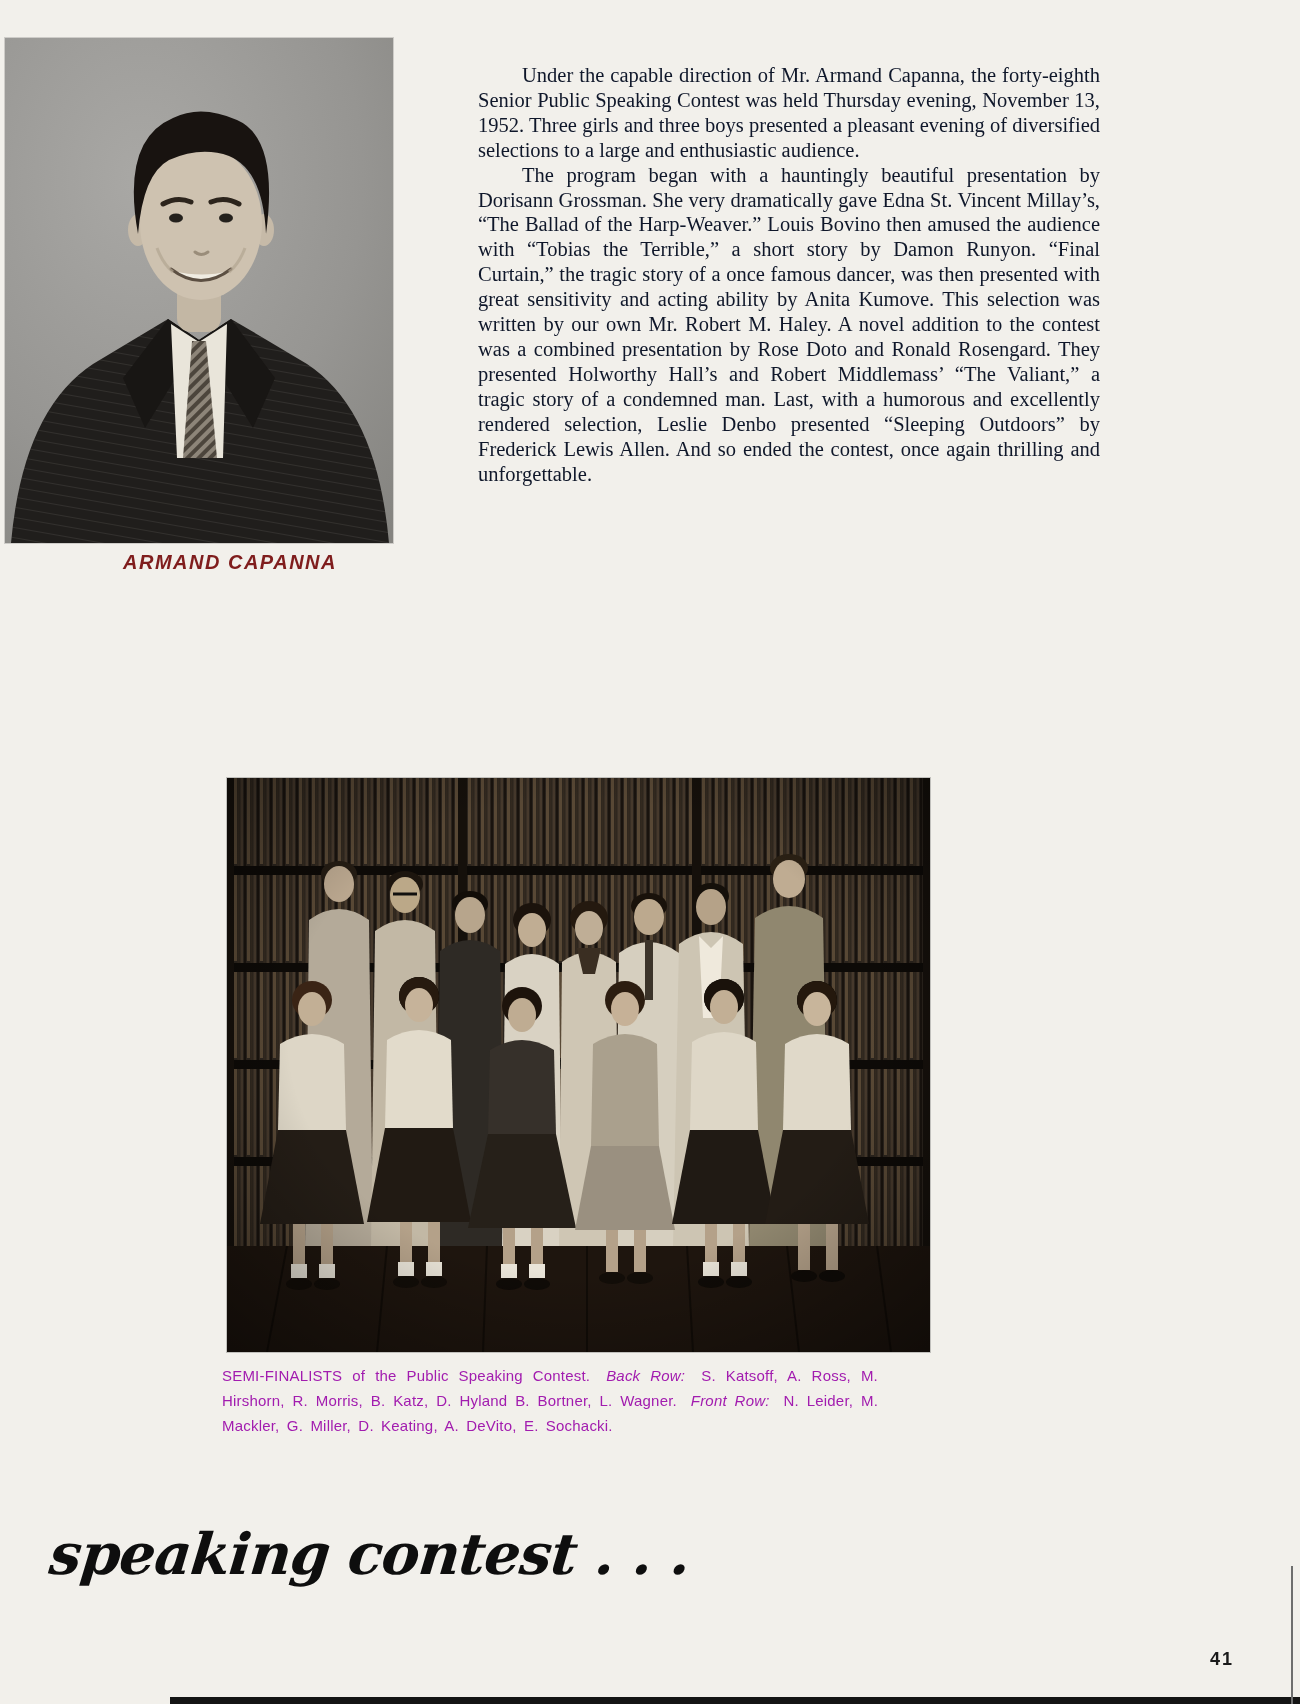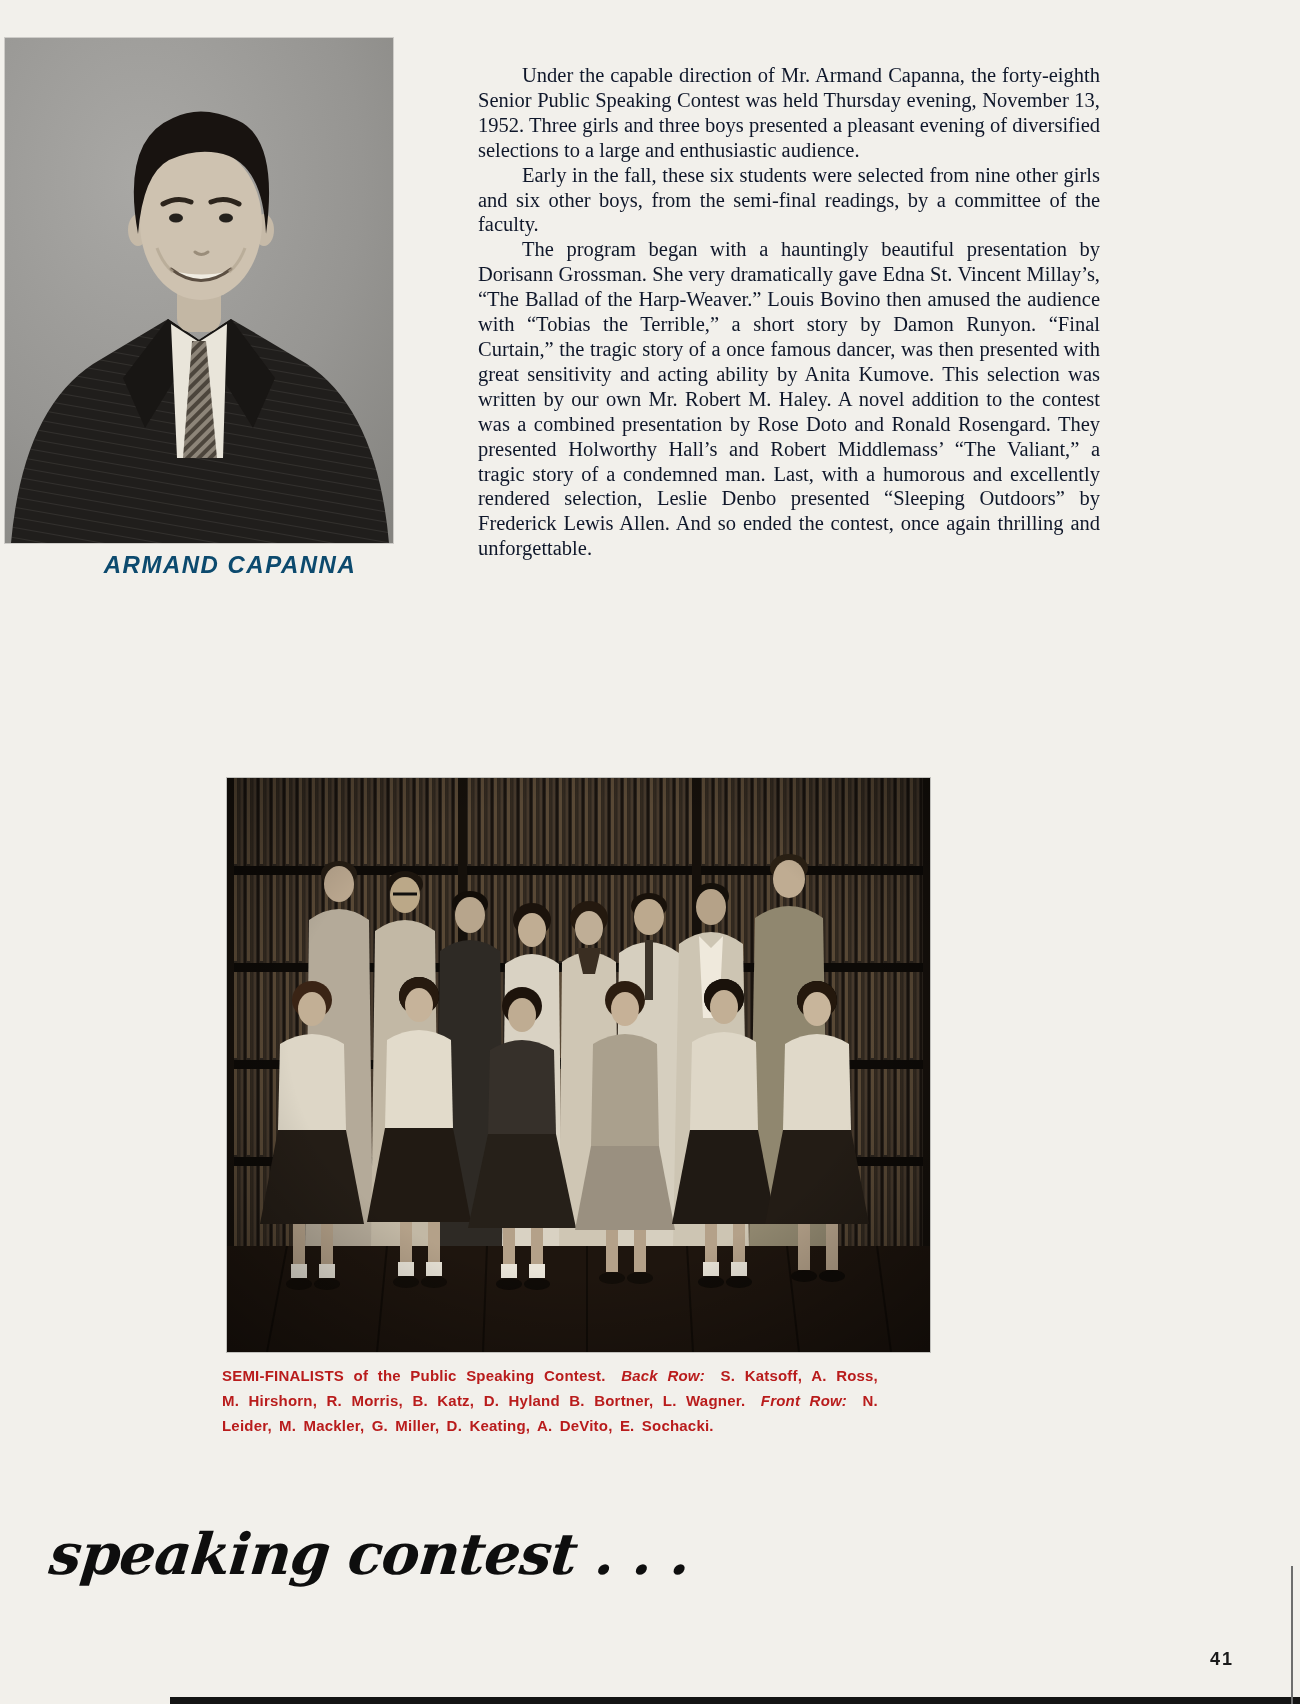--- a/index.html
+++ b/index.html
@@ -14,43 +14,43 @@
   .portrait{
     position:absolute;left:5px;top:38px;width:388px;height:505px;
     box-shadow:0 0 0 1px rgba(0,0,0,.15);
   }
   .portrait svg{display:block;width:100%;height:100%;}
   .portrait-caption{
     position:absolute;left:40px;top:551px;width:380px;
     text-align:center;
     font-family:"Liberation Sans", sans-serif;
     font-weight:bold;font-style:italic;
-    font-size:24px;letter-spacing:1.5px;
-    color:#0c4a6e;
+    font-size:20px;letter-spacing:1.5px;
+    color:#7f1d1d;
   }
   
   .article{
     position:absolute;left:478px;top:63px;width:622px;
     font-size:20.5px;line-height:24.9px;
     color:#0f172a;
     text-align:justify;
   }
   .article p{margin:0;text-indent:44px;}
   
   .group-photo{
     position:absolute;left:227px;top:778px;width:703px;height:574px;
     box-shadow:0 0 0 1px rgba(0,0,0,.2);
   }
   .group-photo svg{display:block;width:100%;height:100%;}
   .photo-caption{
     position:absolute;left:222px;top:1363px;width:656px;
     font-family:"Liberation Sans", sans-serif;
-    font-weight:bold;font-size:15px;line-height:25px;
+    font-weight:normal;font-size:15px;line-height:25px;
     letter-spacing:.2px;word-spacing:3px;
-    color:#b91c1c;text-align:justify;
+    color:#a21caf;text-align:justify;
   }
   .photo-caption .cap-ital{font-style:italic;}
   .photo-caption span{margin-right:6px;}
   
   .footer-title{
     position:absolute;left:50px;top:1520px;
     font-family:"DejaVu Serif", serif;
     font-style:italic;font-weight:bold;
     font-size:57px;letter-spacing:-1px;
     color:#0e0e0e;
@@ -128,21 +128,20 @@
       <path d="M166 231 Q 196 254 226 231" stroke="#5c4f42" stroke-width="3" fill="none" stroke-linecap="round"></path>
 
       <path d="M152 210 Q 158 226 168 234" stroke="#b2a591" stroke-width="3" fill="none" opacity=".7"></path>
       <path d="M240 210 Q 234 226 224 234" stroke="#b2a591" stroke-width="3" fill="none" opacity=".7"></path>
     </svg>
   </div>
   <div class="portrait-caption">ARMAND CAPANNA</div>
 
   <div class="article">
     <p>Under the capable direction of Mr. Armand Capanna, the forty-eighth Senior Public Speaking Contest was held Thursday evening, November 13, 1952.  Three girls and three boys presented a pleasant evening of diversified selections to a large and enthusiastic audience.</p>
-    <p>Early in the fall, these six students were selected from nine other girls and six other boys, from the semi-final readings, by a committee of the faculty.</p>
     <p>The program began with a hauntingly beautiful presentation by Dorisann Grossman.  She very dramatically gave Edna St. Vincent Millay’s, “The Ballad of the Harp-Weaver.”  Louis Bovino then amused the audience with “Tobias the Terrible,” a short story by Damon Runyon.  “Final Curtain,” the tragic story of a once famous dancer, was then presented with great sensitivity and acting ability by Anita Kumove.  This selection was written by our own Mr. Robert M. Haley.  A novel addition to the contest was a combined presentation by Rose Doto and Ronald Rosengard.  They presented Holworthy Hall’s and Robert Middlemass’ “The Valiant,” a tragic story of a condemned man.  Last, with a humorous and excellently rendered selection, Leslie Denbo presented “Sleeping Outdoors” by Frederick Lewis Allen.  And so ended the contest, once again thrilling and unforgettable.</p>
   </div>
 
   <div class="group-photo">
     <svg viewBox="0 0 703 574" preserveAspectRatio="none">
       <defs>
         <pattern id="books" width="13" height="97" patternUnits="userSpaceOnUse">
           <rect width="13" height="88" fill="#2b241d"></rect>
           <rect x="0.5" width="2.5" height="88" fill="#46392c"></rect>
           <rect x="4" width="2" height="88" fill="#19130e"></rect>

